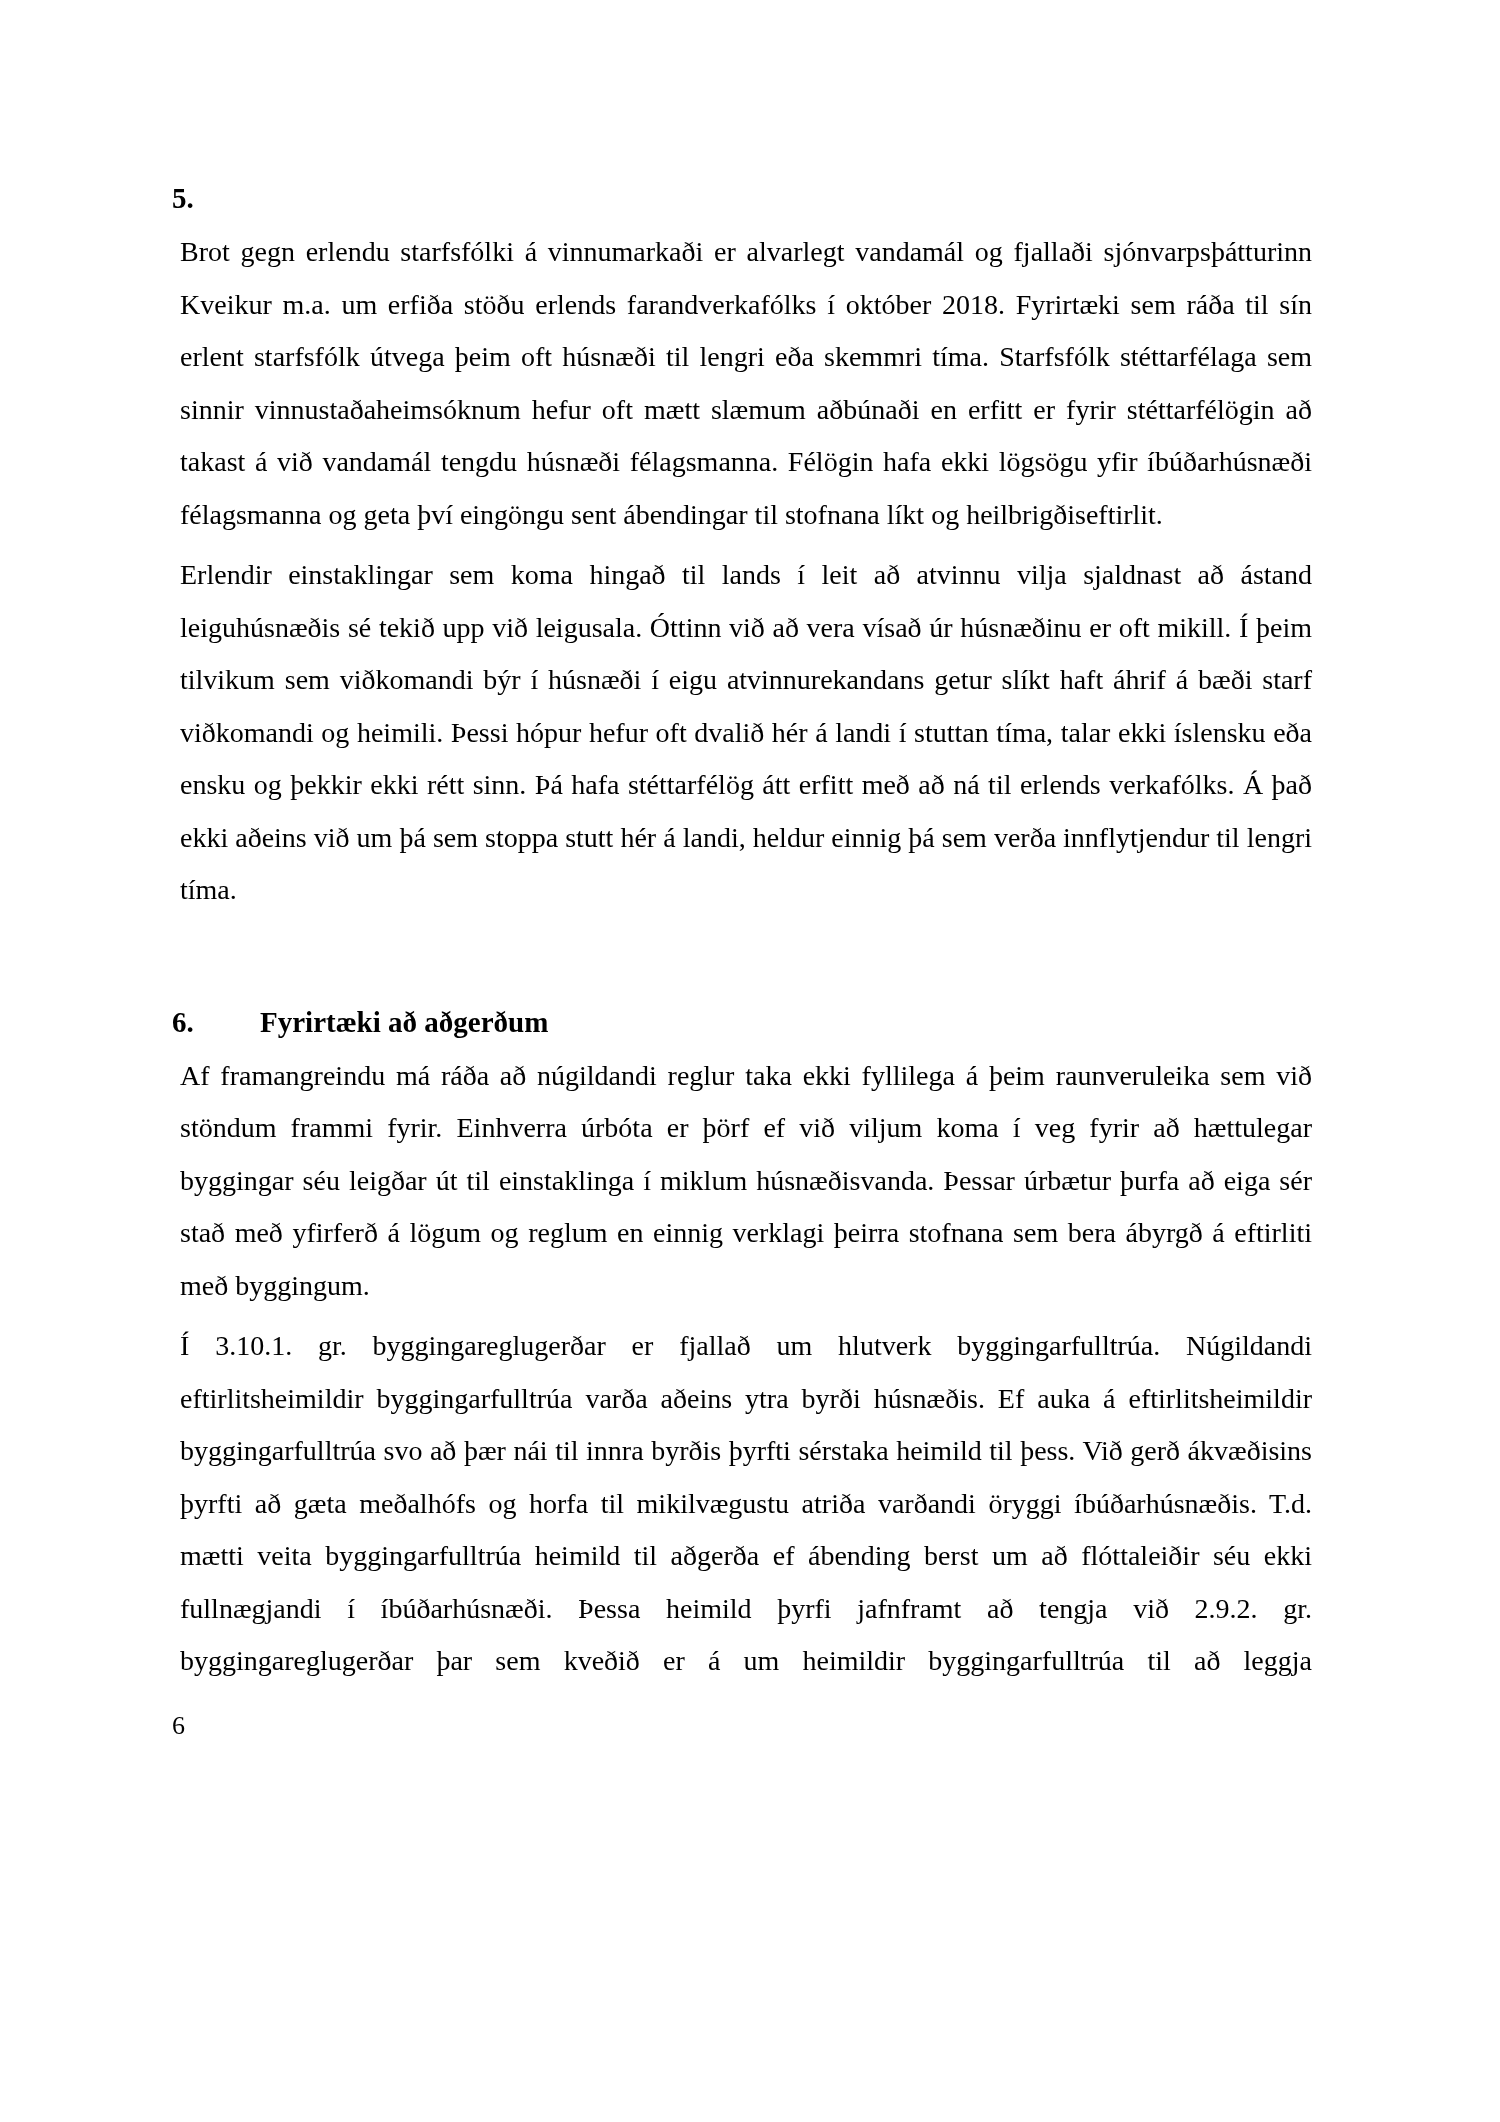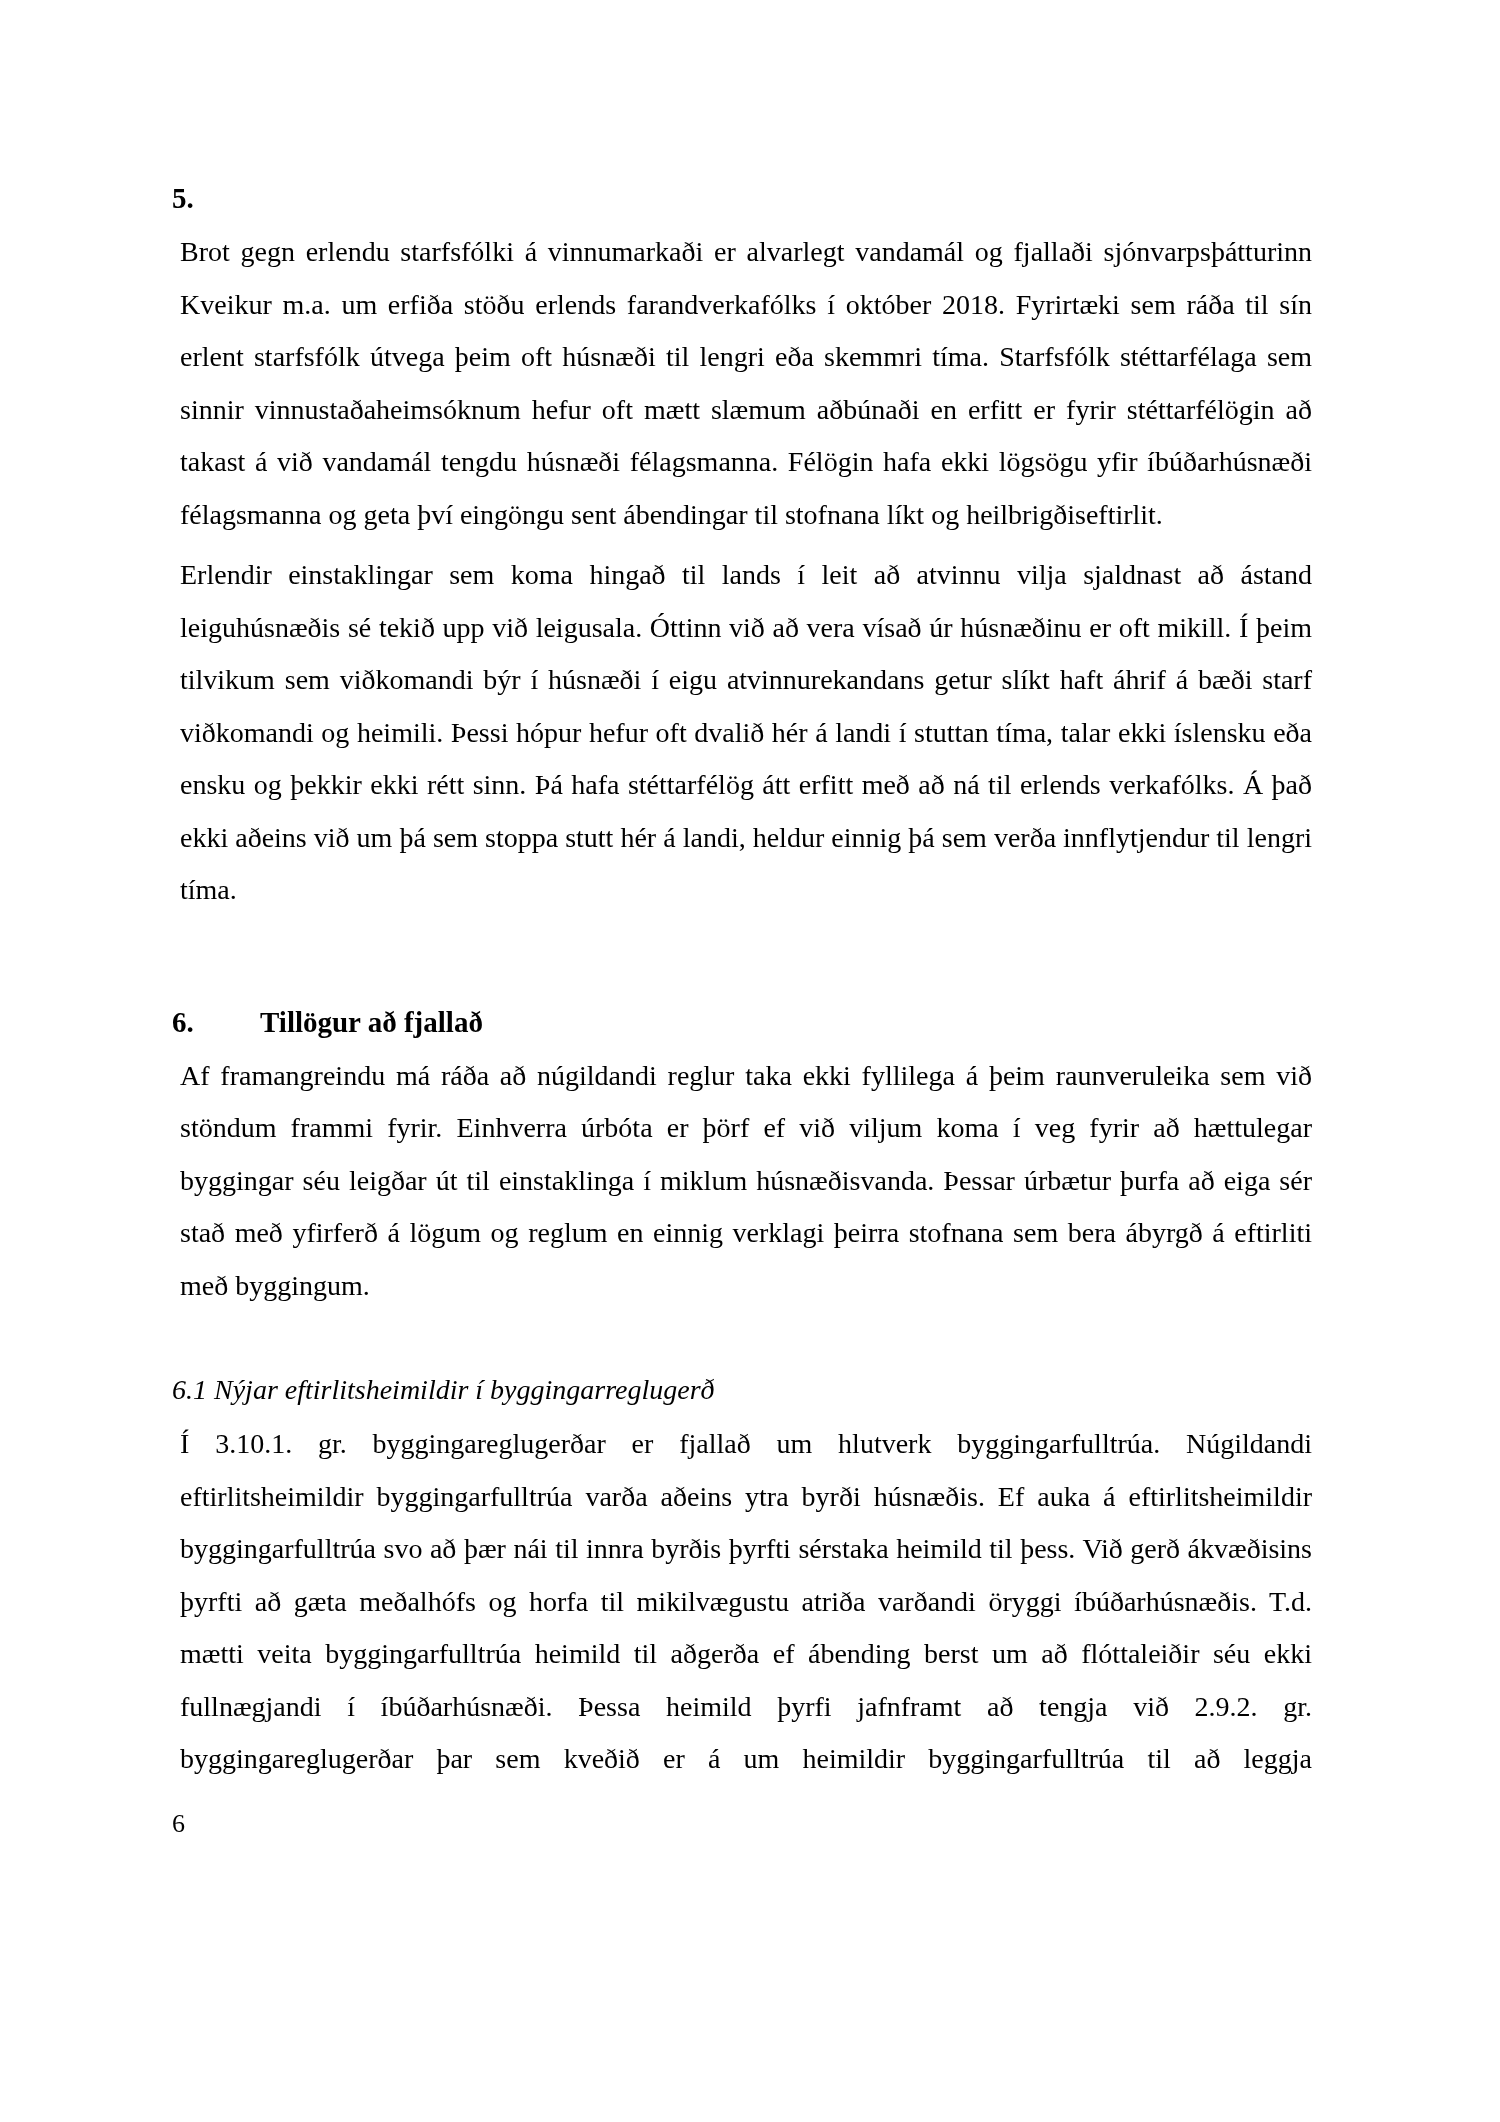--- a/index.html
+++ b/index.html
@@ -69,25 +69,24 @@
     <div class="heading">
       <span class="num">5.</span>
     </div>
 
     <p class="body p-first">Brot gegn erlendu starfsfólki á vinnumarkaði er alvarlegt vandamál og fjallaði sjónvarpsþátturinn Kveikur m.a. um erfiða stöðu erlends farandverkafólks í október 2018. Fyrirtæki sem ráða til sín erlent starfsfólk útvega þeim oft húsnæði til lengri eða skemmri tíma. Starfsfólk stéttarfélaga sem sinnir vinnustaðaheimsóknum hefur oft mætt slæmum aðbúnaði en erfitt er fyrir stéttarfélögin að takast á við vandamál tengdu húsnæði félagsmanna. Félögin hafa ekki lögsögu yfir íbúðarhúsnæði félagsmanna og geta því eingöngu sent ábendingar til stofnana líkt og heilbrigðiseftirlit.</p>
 
     <p class="body p-gap">Erlendir einstaklingar sem koma hingað til lands í leit að atvinnu vilja sjaldnast að ástand leiguhúsnæðis sé tekið upp við leigusala. Óttinn við að vera vísað úr húsnæðinu er oft mikill. Í þeim tilvikum sem viðkomandi býr í húsnæði í eigu atvinnurekandans getur slíkt haft áhrif á bæði starf viðkomandi og heimili. Þessi hópur hefur oft dvalið hér á landi í stuttan tíma, talar ekki íslensku eða ensku og þekkir ekki rétt sinn. Þá hafa stéttarfélög átt erfitt með að ná til erlends verkafólks. Á það ekki aðeins við um þá sem stoppa stutt hér á landi, heldur einnig þá sem verða innflytjendur til lengri tíma.</p>
 
     <div class="heading h-section2">
       <span class="num">6.</span>
-      <span class="htext">Tillögur að fjallað</span>
+      <span class="htext">Fyrirtæki að aðgerðum</span>
     </div>
 
     <p class="body p-after-h2">Af framangreindu má ráða að núgildandi reglur taka ekki fyllilega á þeim raunveruleika sem við stöndum frammi fyrir. Einhverra úrbóta er þörf ef við viljum koma í veg fyrir að hættulegar byggingar séu leigðar út til einstaklinga í miklum húsnæðisvanda. Þessar úrbætur þurfa að eiga sér stað með yfirferð á lögum og reglum en einnig verklagi þeirra stofnana sem bera ábyrgð á eftirliti með byggingum.</p>
 
-    <div class="subheading">6.1 Nýjar eftirlitsheimildir í byggingarreglugerð</div>
 
     <p class="body continues p-after-sub">Í 3.10.1. gr. byggingareglugerðar er fjallað um hlutverk byggingarfulltrúa. Núgildandi eftirlitsheimildir byggingarfulltrúa varða aðeins ytra byrði húsnæðis. Ef auka á eftirlitsheimildir byggingarfulltrúa svo að þær nái til innra byrðis þyrfti sérstaka heimild til þess. Við gerð ákvæðisins þyrfti að gæta meðalhófs og horfa til mikilvægustu atriða varðandi öryggi íbúðarhúsnæðis. T.d. mætti veita byggingarfulltrúa heimild til aðgerða ef ábending berst um að flóttaleiðir séu ekki fullnægjandi í íbúðarhúsnæði. Þessa heimild þyrfi jafnframt að tengja við 2.9.2. gr. byggingareglugerðar þar sem kveðið er á um heimildir byggingarfulltrúa til að leggja</p>
 
     <div class="page-number">6</div>
 
   </div>
 </div>
 
 </body></html>

